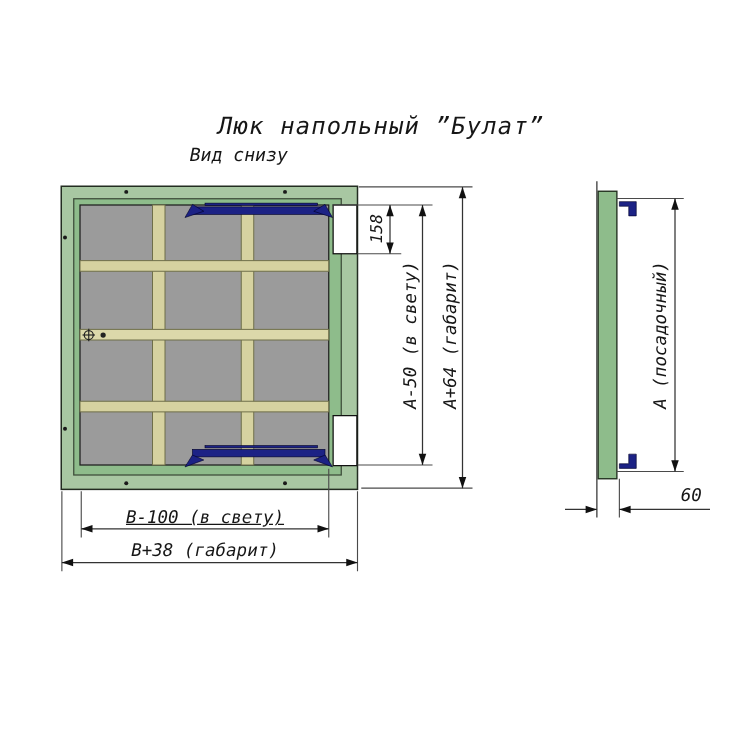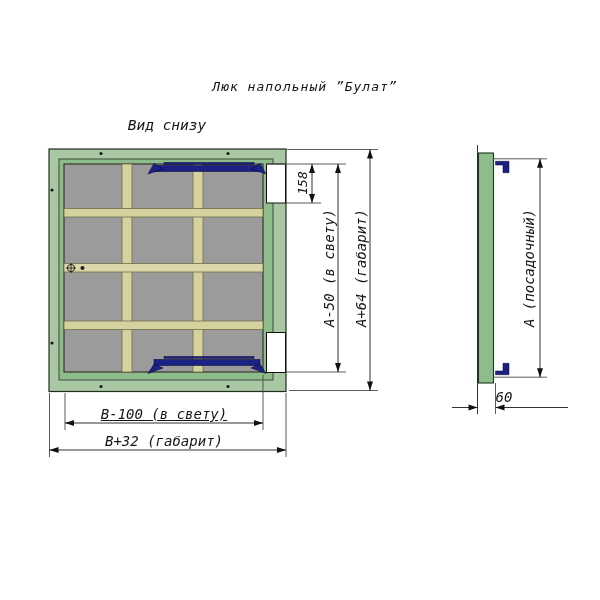--- a/index.html
+++ b/index.html
@@ -2,22 +2,22 @@
 <html><head>
 <meta charset="utf-8">
 <style>
   html,body{margin:0;padding:0;background:#ffffff;}
   #stage{position:relative;width:600px;height:600px;background:#ffffff;overflow:hidden;
          font-family:"DejaVu Sans Mono", monospace;}
   #drawing{position:absolute;left:0;top:0;z-index:1;}
   .lbl{position:absolute;z-index:3;font-style:italic;color:#161616;white-space:nowrap;
        transform:translate(-50%,-50%);line-height:1;}
   .lbl.v{transform:translate(-50%,-50%) rotate(-90deg);}
-  .title{font-size:13px;letter-spacing:1px;}
-  .viewlbl{font-size:14.5px;}
+  .title{font-size:19px;letter-spacing:1px;margin-top:16px;}
+  .viewlbl{font-size:14.5px;margin-left:24px;}
   .dim{font-size:14px;}
   .dim-small{font-size:13px;}
   #watermark{position:absolute;z-index:2;left:96px;top:230px;
              font-family:"Liberation Sans", sans-serif;font-style:normal;
              font-size:70px;letter-spacing:5px;color:rgba(200,200,200,0.74);
              transform:none;line-height:1;}
 </style>
 </head>
 <body>
 
@@ -147,19 +147,19 @@
   <div class="lbl viewlbl" style="left:167px;top:125px;">Вид снизу</div>
 
   <div class="lbl dim-small v" style="left:302px;top:183px;">158</div>
 
   <div class="lbl dim v" style="left:329px;top:268px;">А-50 (в свету)</div>
 
   <div class="lbl dim v" style="left:361px;top:268px;">А+64 (габарит)</div>
 
   <div class="lbl dim" style="left:164px;top:414px;text-decoration:underline;">В-100 (в свету)</div>
 
-  <div class="lbl dim" style="left:164px;top:441px;">В+32 (габарит)</div>
+  <div class="lbl dim" style="left:164px;top:441px;">В+38 (габарит)</div>
 
   <div class="lbl dim v" style="left:529px;top:268px;">А (посадочный)</div>
 
-  <div class="lbl dim" style="left:504px;top:397px;">60</div>
+  <div class="lbl dim" style="left:553px;top:397px;">60</div>
 
 </div>
 
 </body></html>

